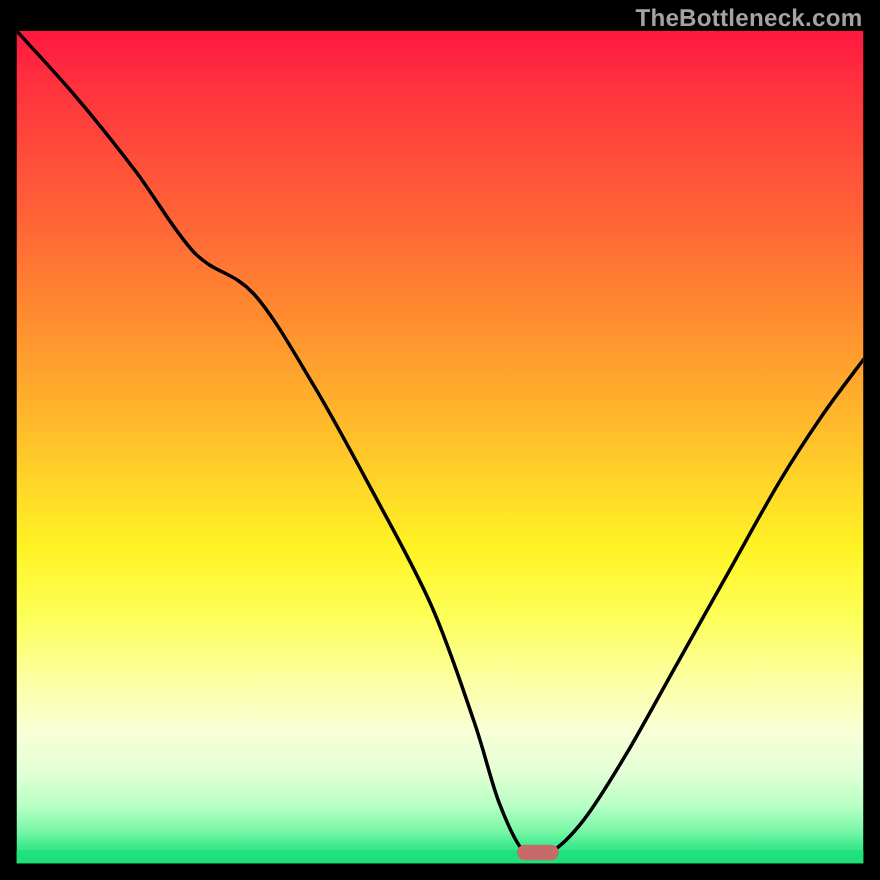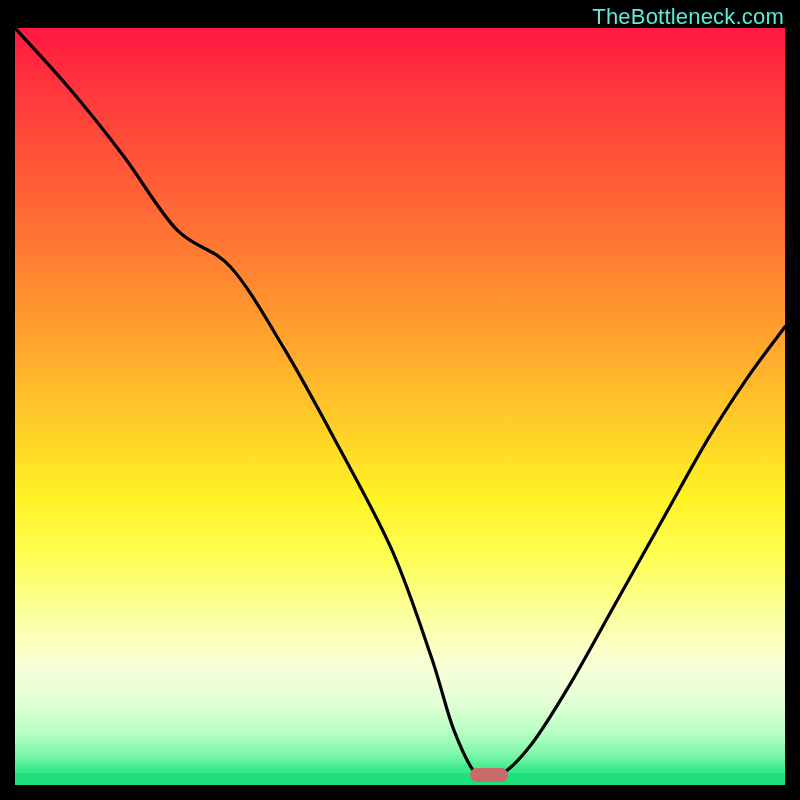--- a/index.html
+++ b/index.html
@@ -14,23 +14,23 @@
   .frame {
     position: relative;
     width: 800px;
     height: 800px;
     background: #000;
   }
   .watermark {
     position: absolute;
     top: 4px;
     right: 16px;
-    color: #5eead4;
+    color: #a3a3a3;
     font-size: 22px;
-    font-weight: 400;
+    font-weight: 700;
     letter-spacing: 0.2px;
     z-index: 20;
   }
   .plot-area {
     position: absolute;
     left: 15px;
     top: 28px;
     width: 770px;
     height: 757px;
     overflow: hidden;

